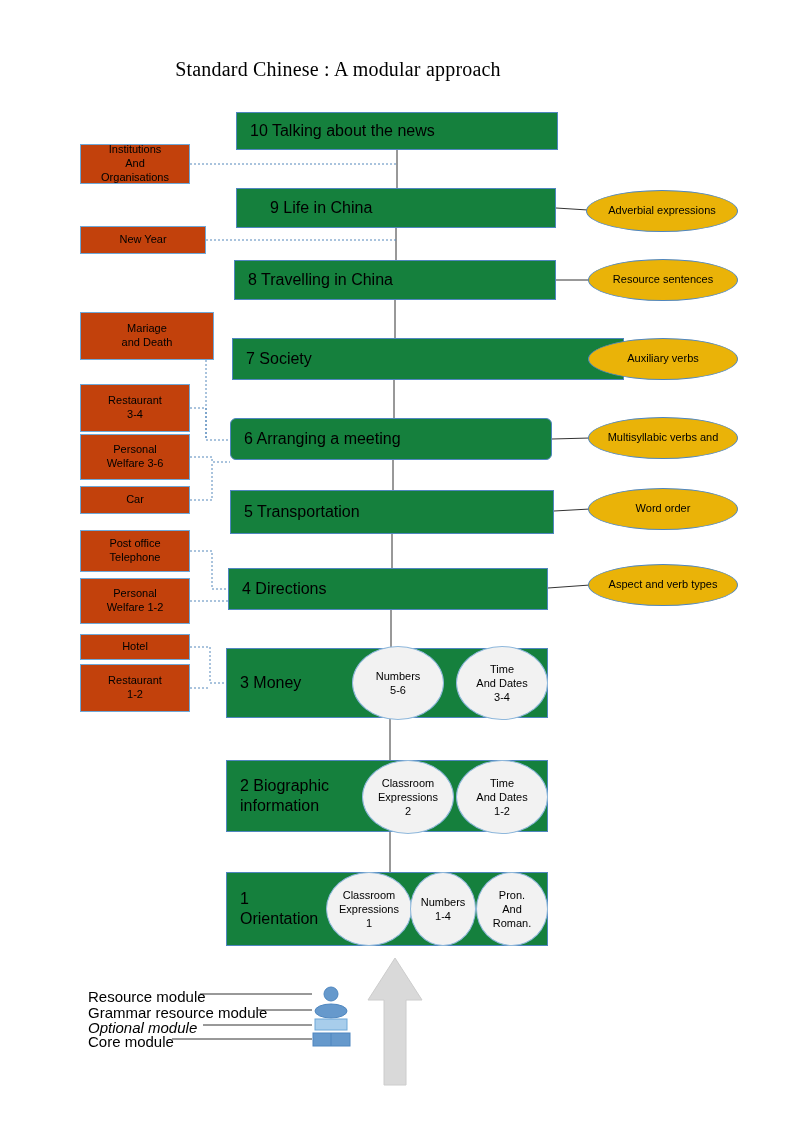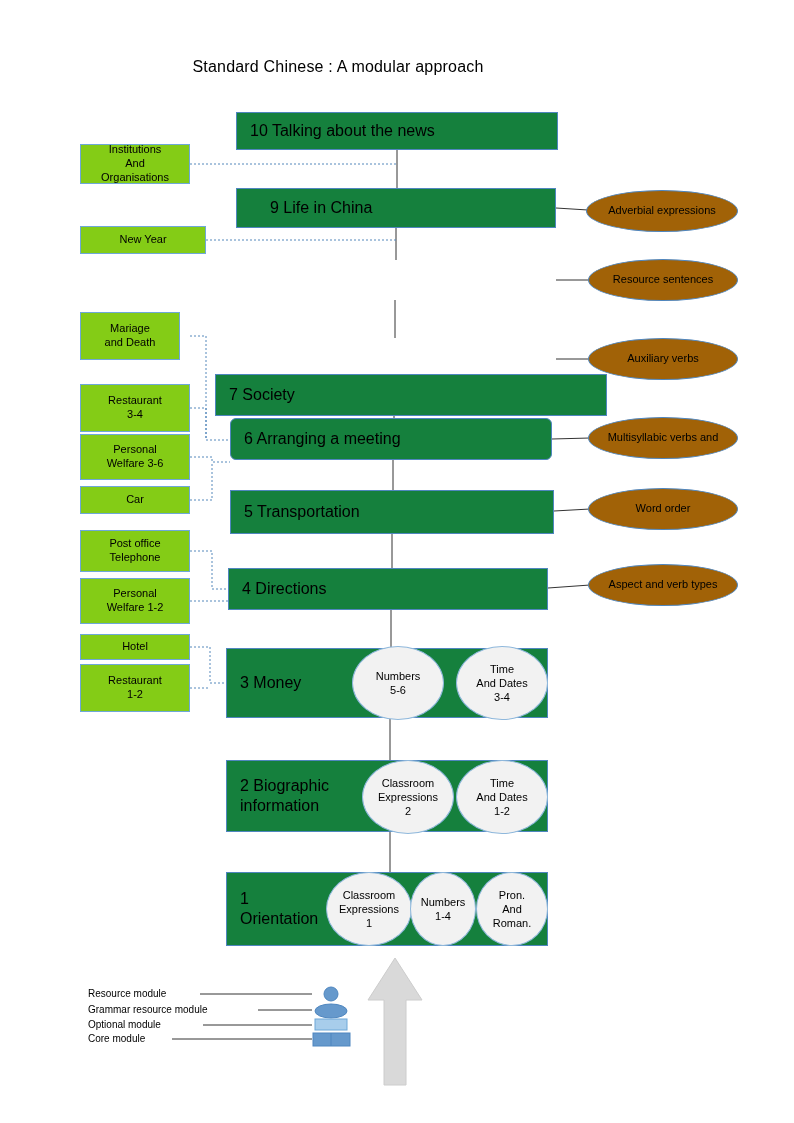--- a/index.html
+++ b/index.html
@@ -20,57 +20,58 @@
     left: 0; top: 0;
     width: 794px;
     height: 1123px;
   }
   .title {
     position: absolute;
     left: 0;
     top: 58px;
     width: 676px;
     text-align: center;
-    font-size: 16px;
+    font-size: 20px;
     color: #000;
     letter-spacing: 0.2px;
+    font-family: Liberation Serif, serif;
   }
   
   .core {
     position: absolute;
     background: #15803d;
     border: 1px solid #4f86bf;
     color: #000;
     font-size: 16px;
     display: flex;
     align-items: center;
     padding-left: 13px;
     box-sizing: border-box;
     white-space: pre-line;
     line-height: 1.25;
   }
   
   .optional {
     position: absolute;
-    background: #84cc16;
+    background: #c2410c;
     border: 1px solid #6ea8d8;
     color: #000;
     font-size: 11px;
     display: flex;
     align-items: center;
     justify-content: center;
     text-align: center;
     box-sizing: border-box;
     white-space: pre-line;
     line-height: 1.25;
   }
   
   .grammar {
     position: absolute;
-    background: #a16207;
+    background: #eab308;
     border: 1px solid #4f86bf;
     border-radius: 50%;
     color: #000;
     font-size: 11px;
     display: flex;
     align-items: center;
     justify-content: center;
     text-align: center;
     box-sizing: border-box;
     line-height: 1.25;
@@ -87,21 +88,21 @@
     align-items: center;
     justify-content: center;
     text-align: center;
     box-sizing: border-box;
     white-space: pre-line;
     line-height: 1.3;
   }
   
   .legend-label {
     position: absolute;
-    font-size: 10px;
+    font-size: 15px;
     color: #000;
     text-align: left;
     white-space: nowrap;
   }
   svg.overlay {
     position: absolute;
     left: 0; top: 0;
     width: 794px;
     height: 1123px;
     pointer-events: none;
@@ -166,35 +167,36 @@
       <circle cx="331" cy="994" r="7" fill="#6699cc" stroke="#4f86bf" stroke-width="1"></circle>
       <ellipse cx="331" cy="1011" rx="16" ry="7" fill="#6699cc" stroke="#4f86bf" stroke-width="1"></ellipse>
       <rect x="315" y="1019" width="32" height="11" fill="#a8cdeb" stroke="#6ea8d8" stroke-width="1"></rect>
       <rect x="313" y="1033" width="37" height="13" fill="#6699cc" stroke="#4f86bf" stroke-width="1"></rect>
       <line x1="331" y1="1033" x2="331" y2="1046" stroke="#4f86bf" stroke-width="1"></line>
     </g>
   </svg>
 
   <div class="core" style="left:236px;top:112px;width:322px;height:38px;">10 Talking about the news</div>
   <div class="core" style="left:236px;top:188px;width:320px;height:40px;padding-left:33px;">9 Life in China</div>
-  <div class="core" style="left:215px;top:338px;width:392px;height:42px;margin-top:36px;">7 Society</div>
+  <div class="core" style="left:234px;top:260px;width:322px;height:40px;">8 Travelling in China</div>
+  <div class="core" style="left:232px;top:338px;width:392px;height:42px;">7 Society</div>
   <div class="core" style="left:230px;top:418px;width:322px;height:42px;border-radius:6px;">6 Arranging a meeting</div>
   <div class="core" style="left:230px;top:490px;width:324px;height:44px;">5 Transportation</div>
   <div class="core" style="left:228px;top:568px;width:320px;height:42px;">4 Directions</div>
   <div class="core" style="left:226px;top:648px;width:322px;height:70px;">3 Money</div>
   <div class="core" style="left:226px;top:760px;width:322px;height:72px;">2 Biographic
 information</div>
   <div class="core" style="left:226px;top:872px;width:322px;height:74px;">1
 Orientation</div>
 
   <div class="optional" style="left:80px;top:144px;width:110px;height:40px;">Institutions
 And
 Organisations</div>
   <div class="optional" style="left:80px;top:226px;width:126px;height:28px;">New Year</div>
-  <div class="optional" style="left:80px;top:312px;width:100px;height:48px;">Mariage
+  <div class="optional" style="left:80px;top:312px;width:134px;height:48px;">Mariage
 and Death</div>
   <div class="optional" style="left:80px;top:384px;width:110px;height:48px;">Restaurant
 3-4</div>
   <div class="optional" style="left:80px;top:434px;width:110px;height:46px;">Personal
 Welfare 3-6</div>
   <div class="optional" style="left:80px;top:486px;width:110px;height:28px;">Car</div>
   <div class="optional" style="left:80px;top:530px;width:110px;height:42px;">Post office
 Telephone</div>
   <div class="optional" style="left:80px;top:578px;width:110px;height:46px;">Personal
 Welfare 1-2</div>
@@ -224,16 +226,16 @@
 Expressions
 1</div>
   <div class="resource" style="left:410px;top:872px;width:66px;height:74px;">Numbers
 1-4</div>
   <div class="resource" style="left:476px;top:872px;width:72px;height:74px;">Pron.
 And
 Roman.</div>
 
   <div class="legend-label" style="left:88px;top:988px;">Resource module</div>
   <div class="legend-label" style="left:88px;top:1004px;text-align:right;">Grammar resource module</div>
-  <div class="legend-label" style="left:88px;top:1019px;">Optional module</div>
+  <div class="legend-label" style="left:88px;top:1019px;font-style:italic;">Optional module</div>
   <div class="legend-label" style="left:88px;top:1033px;">Core module</div>
 
 </div>
 
 </body></html>

